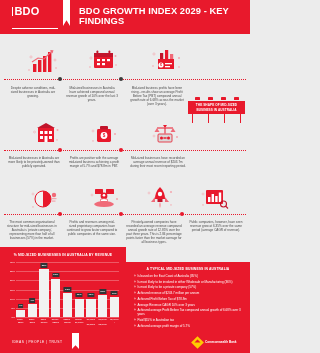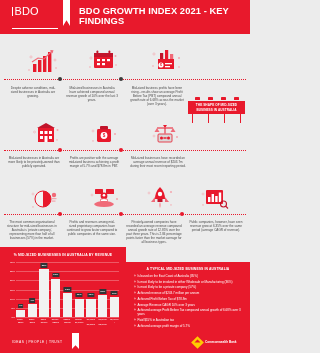--- a/index.html
+++ b/index.html
@@ -11,21 +11,21 @@
   }
   .page{position:relative;width:250px;height:353px;}
 
   
   .header{
     position:absolute;left:0;top:0;width:250px;height:34px;
     background:#e8192c;
     display:flex;align-items:center;
   }
   .logo{
-    margin-left:12px;width:46px;color:#fff;font-weight:normal;font-size:11px;
+    margin-left:12px;width:46px;color:#fff;font-weight:bold;font-size:11px;
     letter-spacing:.2px;border-bottom:1.6px solid #fff;padding-bottom:11px;
     line-height:11px;
   }
   .logo .bar{display:inline-block;width:1.4px;height:9px;background:#fff;
     vertical-align:-1px;margin-right:1px;}
   .hdr-flag{
     position:absolute;left:63px;top:0;width:7px;height:26px;background:#fff;
     clip-path:polygon(0 0,100% 0,100% 100%,50% 78%,0 100%);
   }
   .hdr-title{
@@ -130,21 +130,21 @@
 </head>
 <body>
 
 <div class="page">
 
   <div class="header">
     <div class="logo">
       <span class="bar"></span><span>BDO</span>
     </div>
     <div class="hdr-flag"></div>
-    <div class="hdr-title">BDO GROWTH INDEX 2021 - KEY FINDINGS</div>
+    <div class="hdr-title">BDO GROWTH INDEX 2029 - KEY FINDINGS</div>
   </div>
 
   <div class="body-bg"></div>
 
   <div class="tile" style="left:28px;top:48px;">
     <svg width="30" height="26" viewBox="0 0 30 26">
       <rect x="5" y="16" width="3.4" height="8" fill="#e8192c"></rect>
       <rect x="10" y="12" width="3.4" height="12" fill="#e8192c"></rect>
       <rect x="15" y="8" width="3.4" height="16" fill="#e8192c"></rect>
       <rect x="20" y="4" width="3.4" height="20" fill="#e8192c"></rect>

